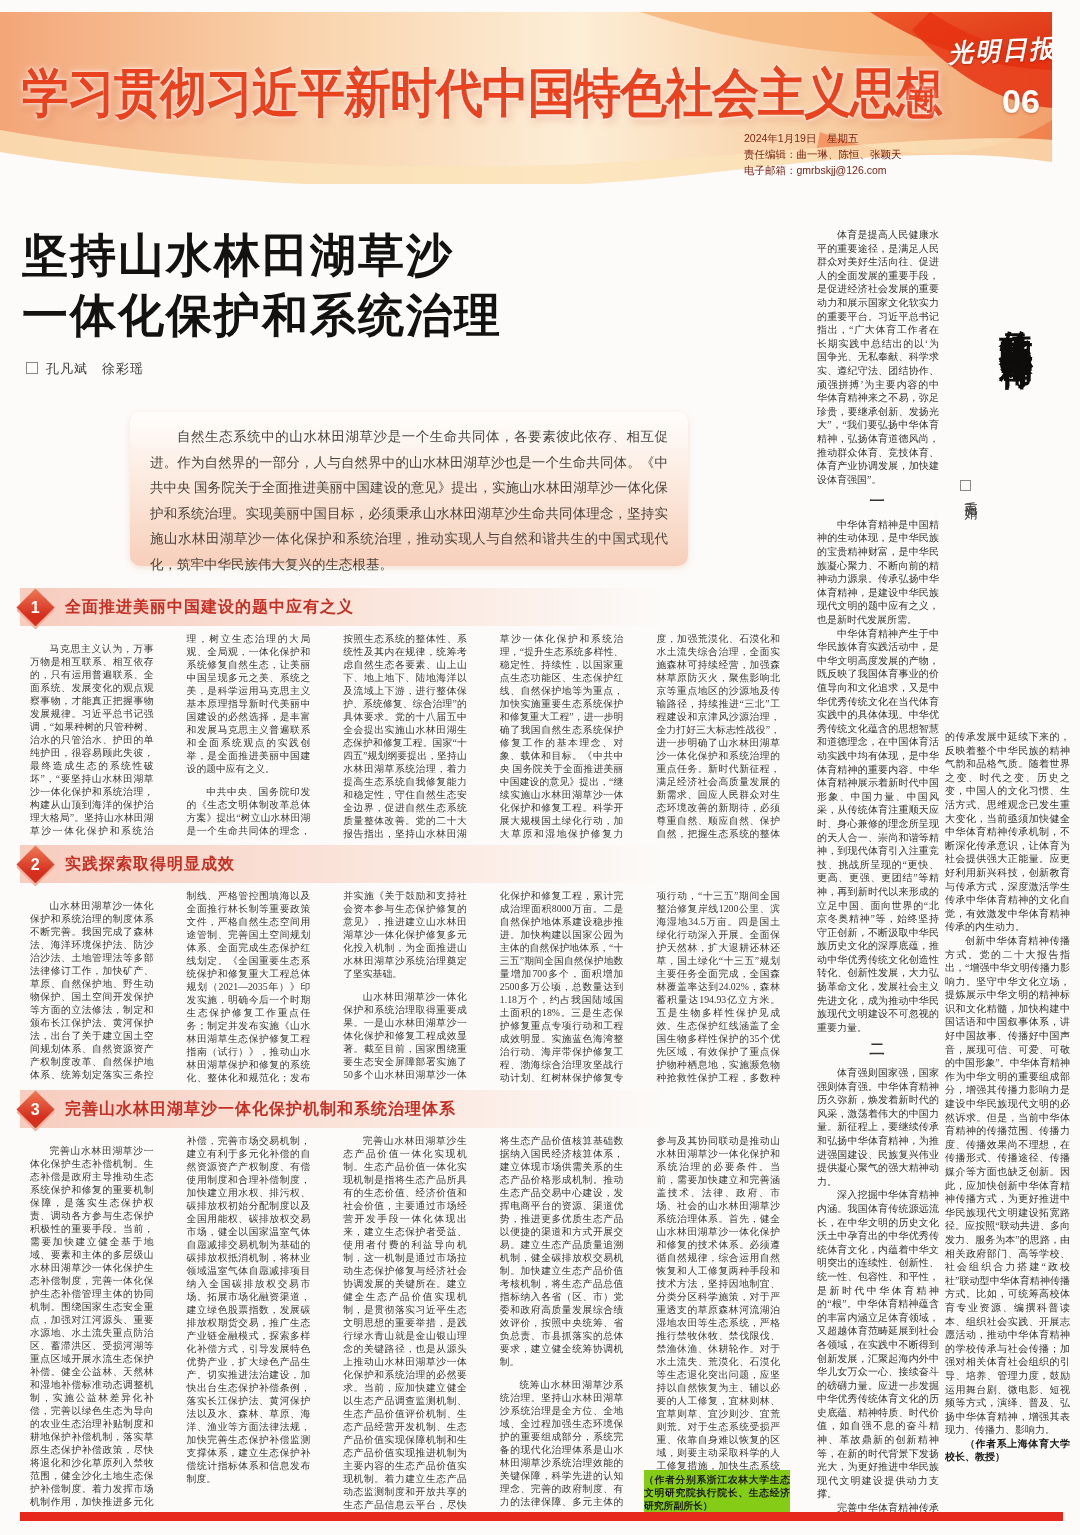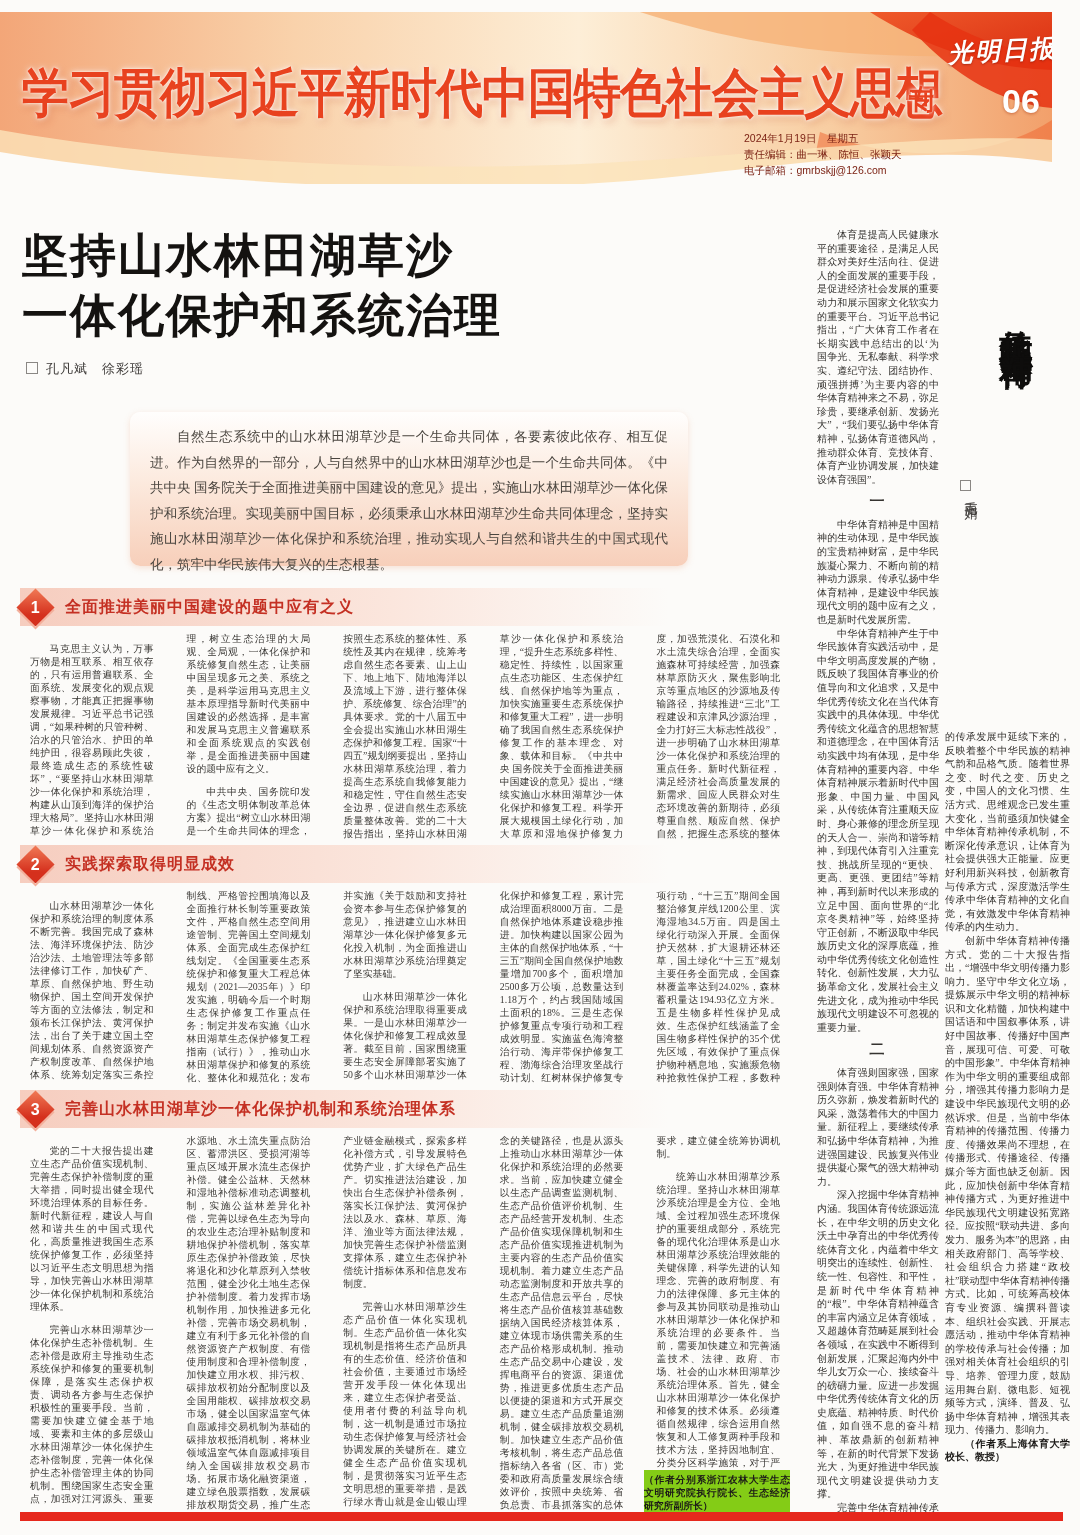--- a/index.html
+++ b/index.html
@@ -129,21 +129,20 @@
       </div>
 
     <div class="sec-head" style="top:1090px">
       <div class="diamond">
           <span>3</span>
         </div>
       <div class="sec-title">完善山水林田湖草沙一体化保护机制和系统治理体系</div>
     </div>
     <div class="sec-body" style="top:1134px;height:378px">
       <div class="main-attrib">（作者分别系浙江农林大学生态文明研究院执行院长、生态经济研究所副所长）</div>
-    <p>党的二十大报告提出建立生态产品价值实现机制、完善生态保护补偿制度的重大举措，同时提出健全现代环境治理体系的目标任务。新时代新征程，建设人与自然和谐共生的中国式现代化，高质量推进我国生态系统保护修复工作，必须坚持以习近平生态文明思想为指导，加快完善山水林田湖草沙一体化保护机制和系统治理体系。</p>
         <p>完善山水林田湖草沙一体化保护生态补偿机制。生态补偿是政府主导推动生态系统保护和修复的重要机制保障，是落实生态保护权责、调动各方参与生态保护积极性的重要手段。当前，需要加快建立健全基于地域、要素和主体的多层级山水林田湖草沙一体化保护生态补偿制度，完善一体化保护生态补偿管理主体的协同机制。围绕国家生态安全重点，加强对江河源头、重要水源地、水土流失重点防治区、蓄滞洪区、受损河湖等重点区域开展水流生态保护补偿。健全公益林、天然林和湿地补偿标准动态调整机制，实施公益林差异化补偿，完善以绿色生态为导向的农业生态治理补贴制度和耕地保护补偿机制，落实草原生态保护补偿政策，尽快将退化和沙化草原列入禁牧范围，健全沙化土地生态保护补偿制度。着力发挥市场机制作用，加快推进多元化补偿，完善市场交易机制，建立有利于多元化补偿的自然资源资产产权制度、有偿使用制度和合理补偿制度，加快建立用水权、排污权、碳排放权初始分配制度以及全国用能权、碳排放权交易市场，健全以国家温室气体自愿减排交易机制为基础的碳排放权抵消机制，将林业领域温室气体自愿减排项目纳入全国碳排放权交易市场。拓展市场化融资渠道，建立绿色股票指数，发展碳排放权期货交易，推广生态产业链金融模式，探索多样化补偿方式，引导发展特色优势产业，扩大绿色产品生产。切实推进法治建设，加快出台生态保护补偿条例，落实长江保护法、黄河保护法以及水、森林、草原、海洋、渔业等方面法律法规，加快完善生态保护补偿监测支撑体系，建立生态保护补偿统计指标体系和信息发布制度。</p>
         <p>完善山水林田湖草沙生态产品价值一体化实现机制。生态产品价值一体化实现机制是指将生态产品所具有的生态价值、经济价值和社会价值，主要通过市场经营开发手段一体化体现出来，建立生态保护者受益、使用者付费的利益导向机制，这一机制是通过市场拉动生态保护修复与经济社会协调发展的关键所在。建立健全生态产品价值实现机制，是贯彻落实习近平生态文明思想的重要举措，是践行绿水青山就是金山银山理念的关键路径，也是从源头上推动山水林田湖草沙一体化保护和系统治理的必然要求。当前，应加快建立健全以生态产品调查监测机制、生态产品价值评价机制、生态产品经营开发机制、生态产品价值实现保障机制和生态产品价值实现推进机制为主要内容的生态产品价值实现机制。着力建立生态产品动态监测制度和开放共享的生态产品信息云平台，尽快将生态产品价值核算基础数据纳入国民经济核算体系，建立体现市场供需关系的生态产品价格形成机制。推动生态产品交易中心建设，发挥电商平台的资源、渠道优势，推进更多优质生态产品以便捷的渠道和方式开展交易。建立生态产品质量追溯机制，健全碳排放权交易机制。加快建立生态产品价值考核机制，将生态产品总值指标纳入各省（区、市）党委和政府高质量发展综合绩效评价，按照中央统筹、省负总责、市县抓落实的总体要求，建立健全统筹协调机制。</p>
         <p>统筹山水林田湖草沙系统治理。坚持山水林田湖草沙系统治理是全方位、全地域、全过程加强生态环境保护的重要组成部分，系统完备的现代化治理体系是山水林田湖草沙系统治理效能的关键保障，科学先进的认知理念、完善的政府制度、有力的法律保障、多元主体的参与及其协同联动是推动山水林田湖草沙一体化保护和系统治理的必要条件。当前，需要加快建立和完善涵盖技术、法律、政府、市场、社会的山水林田湖草沙系统治理体系。首先，健全山水林田湖草沙一体化保护和修复的技术体系。必须遵循自然规律，综合运用自然恢复和人工修复两种手段和技术方法，坚持因地制宜、分类分区科学施策，对于严重透支的草原森林河流湖泊湿地农田等生态系统，严格推行禁牧休牧、禁伐限伐、禁渔休渔、休耕轮作。对于水土流失、荒漠化、石漠化等生态退化突出问题，应坚持以自然恢复为主、辅以必要的人工修复，宜林则林、宜草则草、宜沙则沙、宜荒则荒。对于生态系统受损严重、依靠自身难以恢复的区域，则要主动采取科学的人工修复措施，加快生态系统恢复进程。其次，加快推进山水林田湖草沙系统治理制度体系建设，加快建立全民所有自然资源资产产权制度，建立健全国土空间规划体系、完善排污权交易制度，健全生态环境监督、考核和责任追究制度，增强各相关制度的整体性、协调性。再次，山水林田湖草沙治理共同体的多元化参与是统筹治理的社会基础，应在保障各参与者权益的同时，实现信息公开、畅通参与渠道等，激发公众参与山水林田湖草沙系统治理的积极性。最后，完善山水林田湖草沙治理的市场体系，加快相关市场建设和金融融合体系建设，健全投入机制和激励机制，让投入者在有偿使用及他人受益中实现个人投入与收益的对等，提高企业和社会组织参与山水林田湖草沙系统治理的积极性，切实推动生态产品价值实现，加快完善多元市场机制，建立创新激励机制，坚定不移走生产发展、生活富裕、生态良好的文明发展道路，建设天蓝、地绿、水清的美好家园。</p>
       </div>
   </article>
 
   <aside class="side">
     <div class="side-col colA">
         <p>体育是提高人民健康水平的重要途径，是满足人民群众对美好生活向往、促进人的全面发展的重要手段，是促进经济社会发展的重要动力和展示国家文化软实力的重要平台。习近平总书记指出，“广大体育工作者在长期实践中总结出的以‘为国争光、无私奉献、科学求实、遵纪守法、团结协作、顽强拼搏’为主要内容的中华体育精神来之不易，弥足珍贵，要继承创新、发扬光大”，“我们要弘扬中华体育精神，弘扬体育道德风尚，推动群众体育、竞技体育、体育产业协调发展，加快建设体育强国”。</p>
         <p class="marker">一</p>

